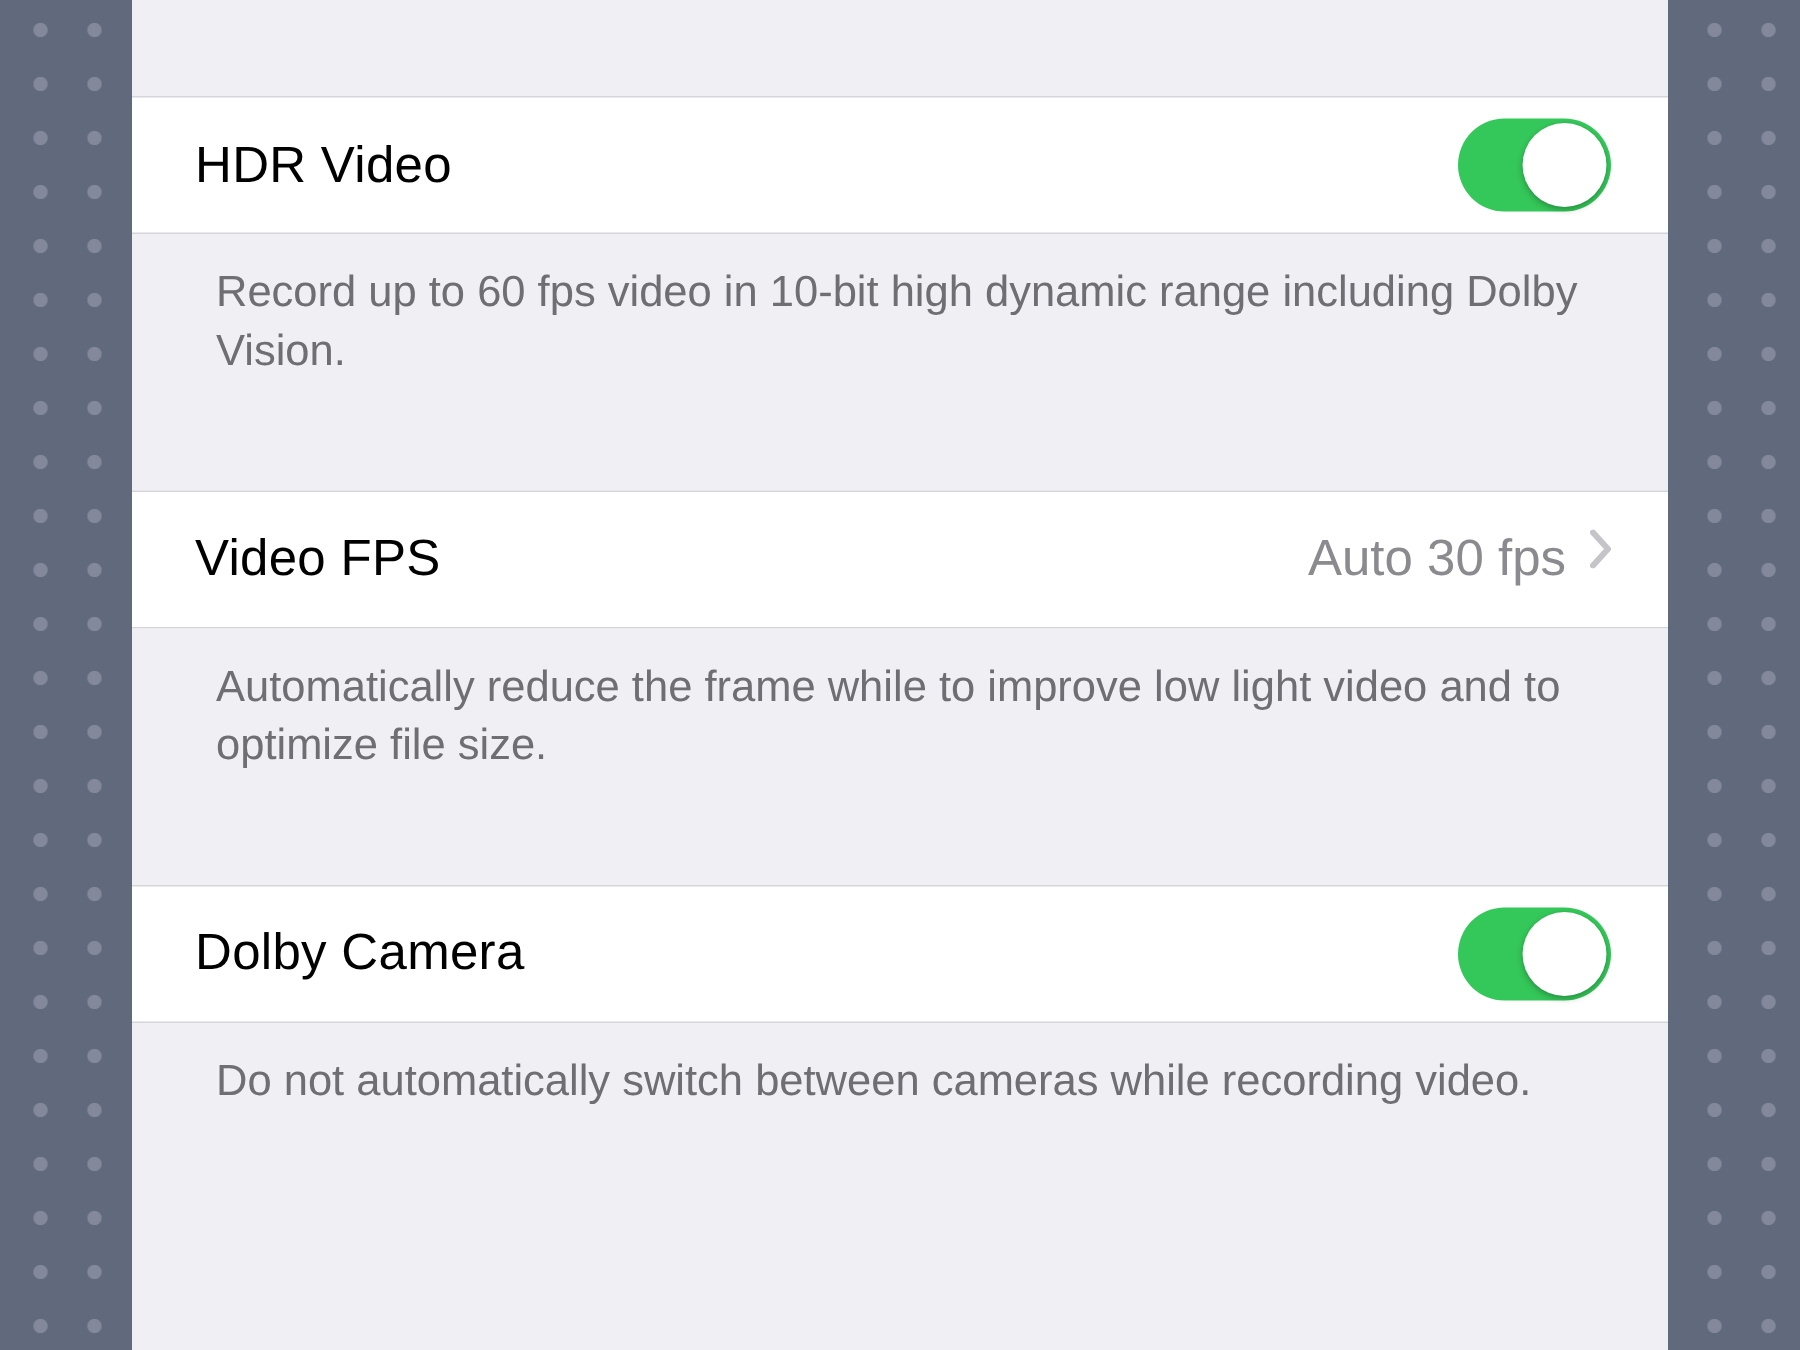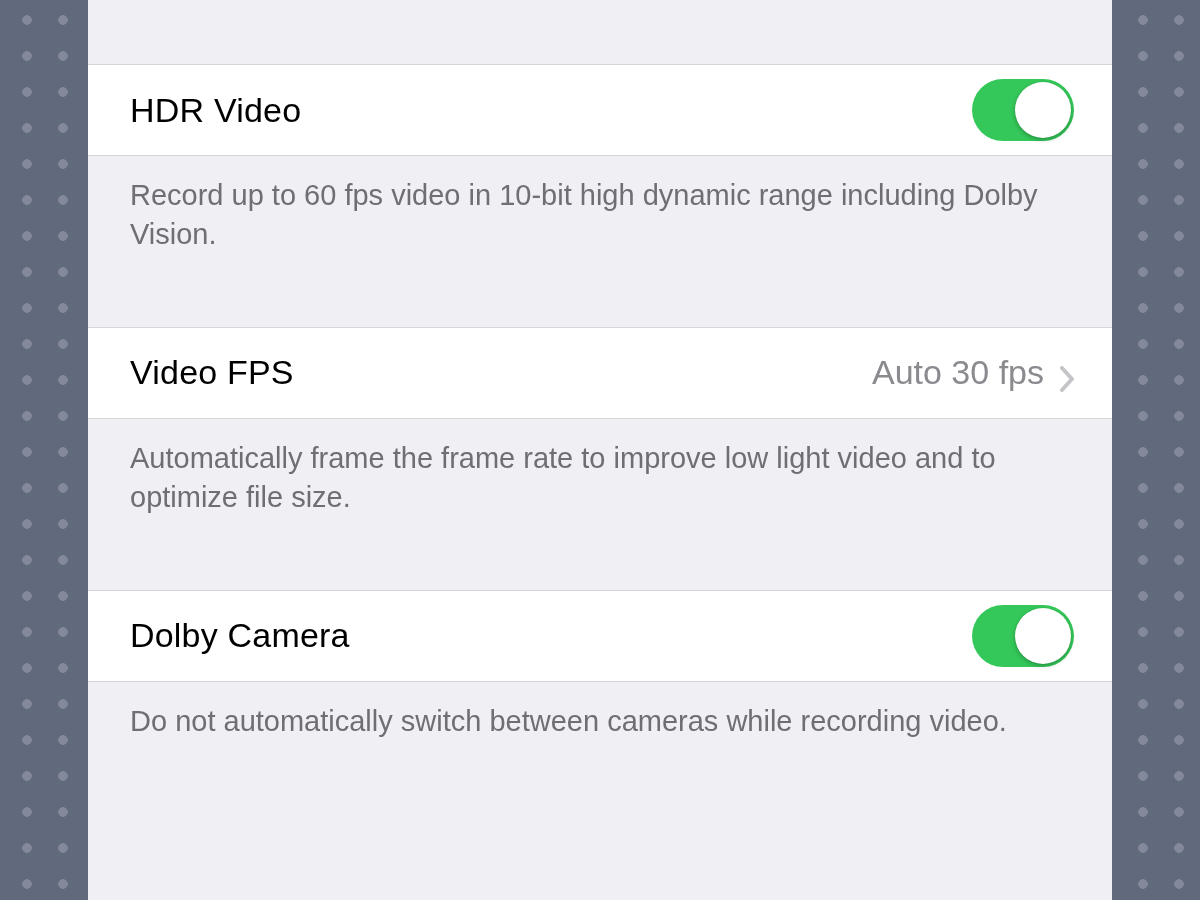--- a/index.html
+++ b/index.html
@@ -45,35 +45,35 @@
   }
   .row + .footer { border-top: none; }
   .row-label {
     font-size: 34px;
     font-weight: 400;
     color: #000;
     letter-spacing: 0.2px;
   }
   .row-detail {
     display: flex;
-    align-items: flex-end;
+    align-items: flex-start;
     gap: 16px;
   }
   .row-value {
     font-size: 34px;
     color: #8a8a8f;
   }
   .chevron {
     width: 14px;
     height: 26px;
     flex: 0 0 auto;
   }
   .chevron svg { display: block; }
   .footer {
-    padding: 20px 42px 24px 42px;
+    padding: 20px 42px 24px 56px;
     font-size: 29px;
     line-height: 1.36;
     color: #6e6e73;
     background: #efeff4;
   }
   .section-gap {
     height: 48px;
     background: #efeff4;
   }
   
@@ -119,21 +119,21 @@
     <span class="row-label">Video FPS</span>
     <span class="row-detail">
       <span class="row-value">Auto 30 fps</span>
       <span class="chevron">
         <svg viewBox="0 0 14 26" width="14" height="26">
           <polyline points="2,2 12,13 2,24" fill="none" stroke="#c5c5c9" stroke-width="4" stroke-linecap="round" stroke-linejoin="round"></polyline>
         </svg>
       </span>
     </span>
   </div>
-  <div class="footer">Automatically frame the frame rate to improve low light video and to optimize file size.</div>
+  <div class="footer">Automatically reduce the frame while to improve low light video and to optimize file size.</div>
 
   <div class="section-gap"></div>
 
   <div class="row">
     <span class="row-label">Dolby Camera</span>
     <span class="toggle on">
       <span class="knob"></span>
     </span>
   </div>
   <div class="footer">Do not automatically switch between cameras while recording video.</div>

